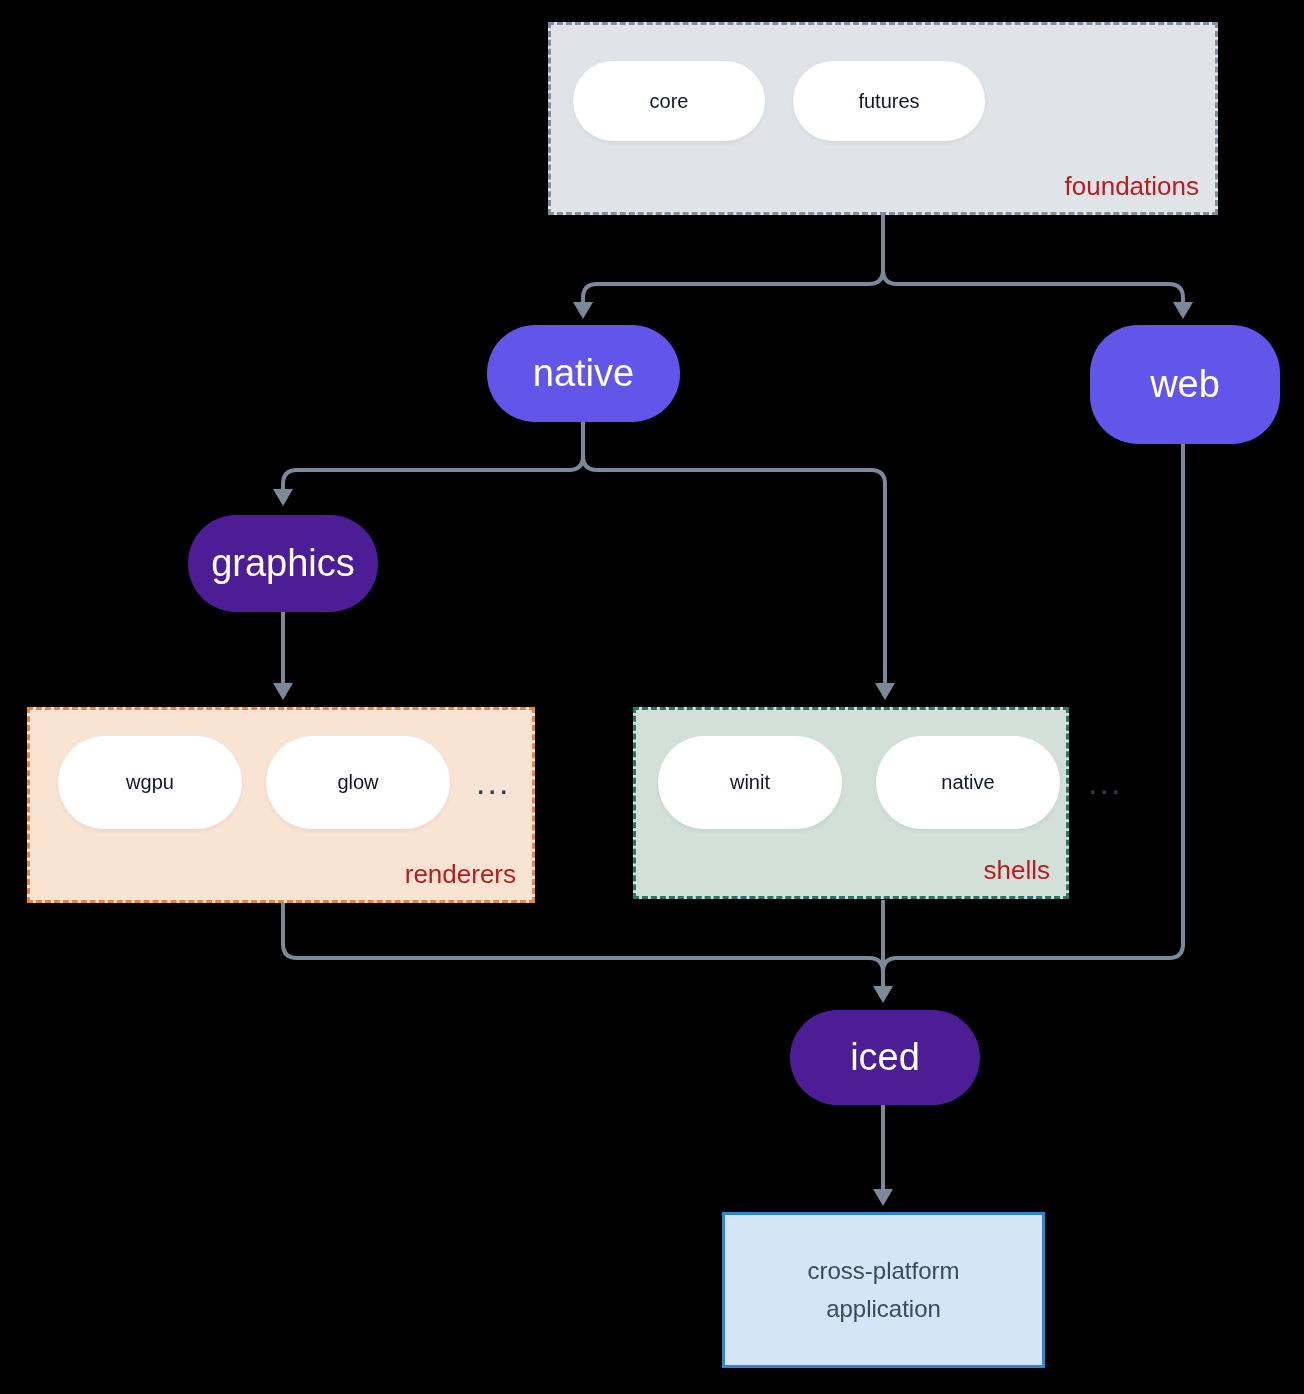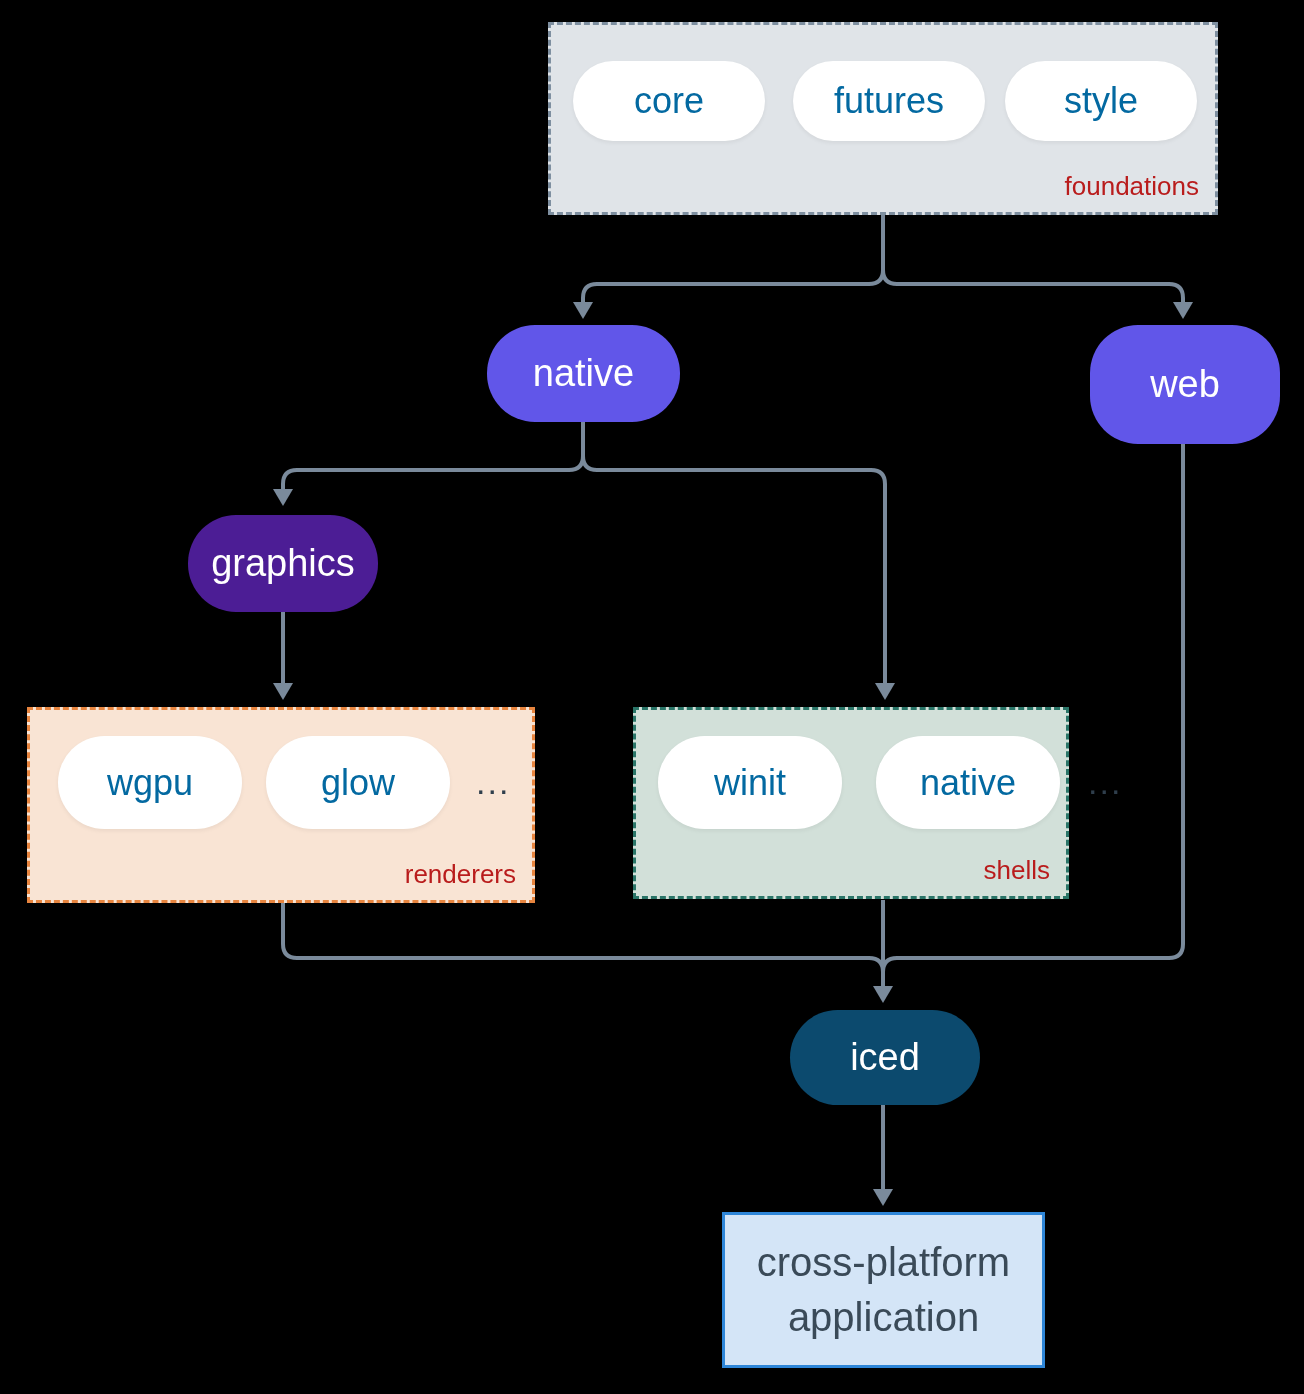--- a/index.html
+++ b/index.html
@@ -51,22 +51,22 @@
 
   
   .chip {
     position: absolute;
     height: 80px;
     background: #ffffff;
     border-radius: 40px;
     display: flex;
     align-items: center;
     justify-content: center;
-    font-size: 36px;
-    color: #0369a1;
+    font-size: 20px;
+    color: #0f172a;
     box-shadow: 0 2px 4px rgba(0,0,0,0.06);
     text-align: center;
   }
   .group-foundations .chip { top: 36px; width: 192px; }
   .chip-core    { left: 22px; }
   .chip-futures { left: 242px; }
   .chip-style   { left: 454px; }
 
   .group-renderers .chip, .group-shells .chip { top: 26px; width: 184px; height: 93px; border-radius: 47px; }
   .chip-wgpu   { left: 28px; }
@@ -93,34 +93,34 @@
     display: flex;
     align-items: center;
     justify-content: center;
     color: #ffffff;
     font-size: 38px;
     border-radius: 48px;
   }
   .node-native   { left: 487px; top: 325px; width: 193px; height: 97px; background: #6156e9; }
   .node-web      { left: 1090px; top: 325px; width: 190px; height: 119px; background: #6156e9; }
   .node-graphics { left: 188px; top: 515px; width: 190px; height: 97px; background: #4c1d95; }
-  .node-iced     { left: 790px; top: 1010px; width: 190px; height: 95px; background: #0c4a6e; }
+  .node-iced     { left: 790px; top: 1010px; width: 190px; height: 95px; background: #4c1d95; }
 
   
   .app-box {
     position: absolute;
     left: 722px; top: 1212px; width: 323px; height: 156px;
     background: #d4e5f7;
     border: 3px solid #2e86d8;
     display: flex;
     flex-direction: column;
     align-items: center;
     justify-content: center;
     gap: 10px;
-    font-size: 40px;
+    font-size: 24px;
     color: #3a4a58;
     text-align: center;
   }
 </style>
 </head>
 <body>
 
 <div class="canvas">
 
   <svg class="edges" viewBox="0 0 1304 1394">
@@ -153,23 +153,20 @@
     </g>
   </svg>
 
   <div class="group group-foundations">
     <div class="chip chip-core">
       <span>core</span>
     </div>
     <div class="chip chip-futures">
       <span>futures</span>
     </div>
-    <div class="chip chip-style">
-      <span>style</span>
-    </div>
     <span class="label">foundations</span>
   </div>
 
   <div class="node node-native">
     <span>native</span>
   </div>
   <div class="node node-web">
     <span>web</span>
   </div>
 

